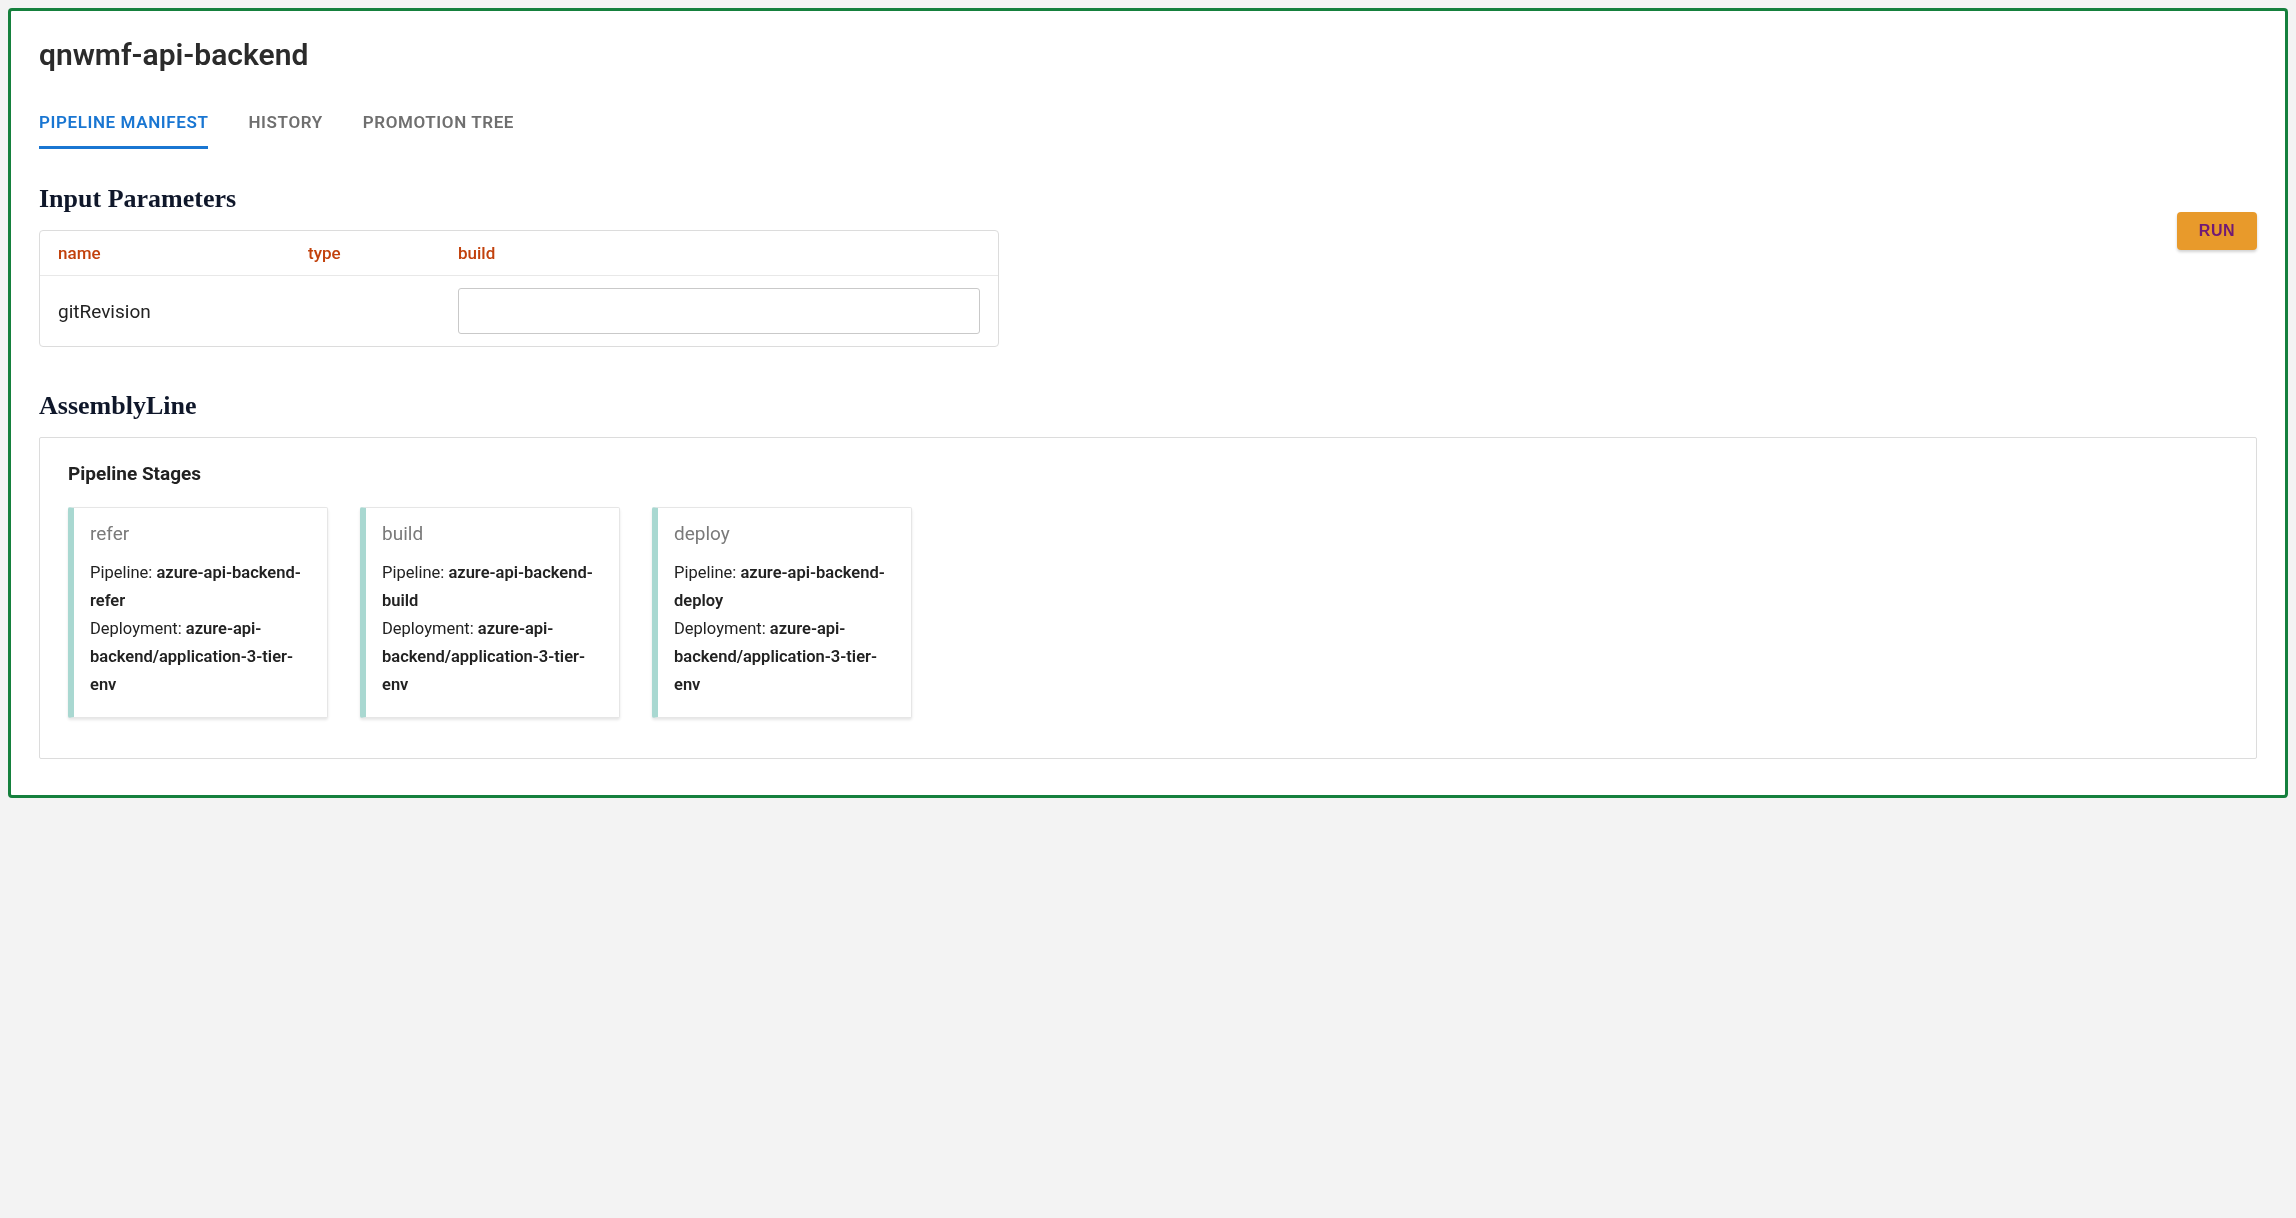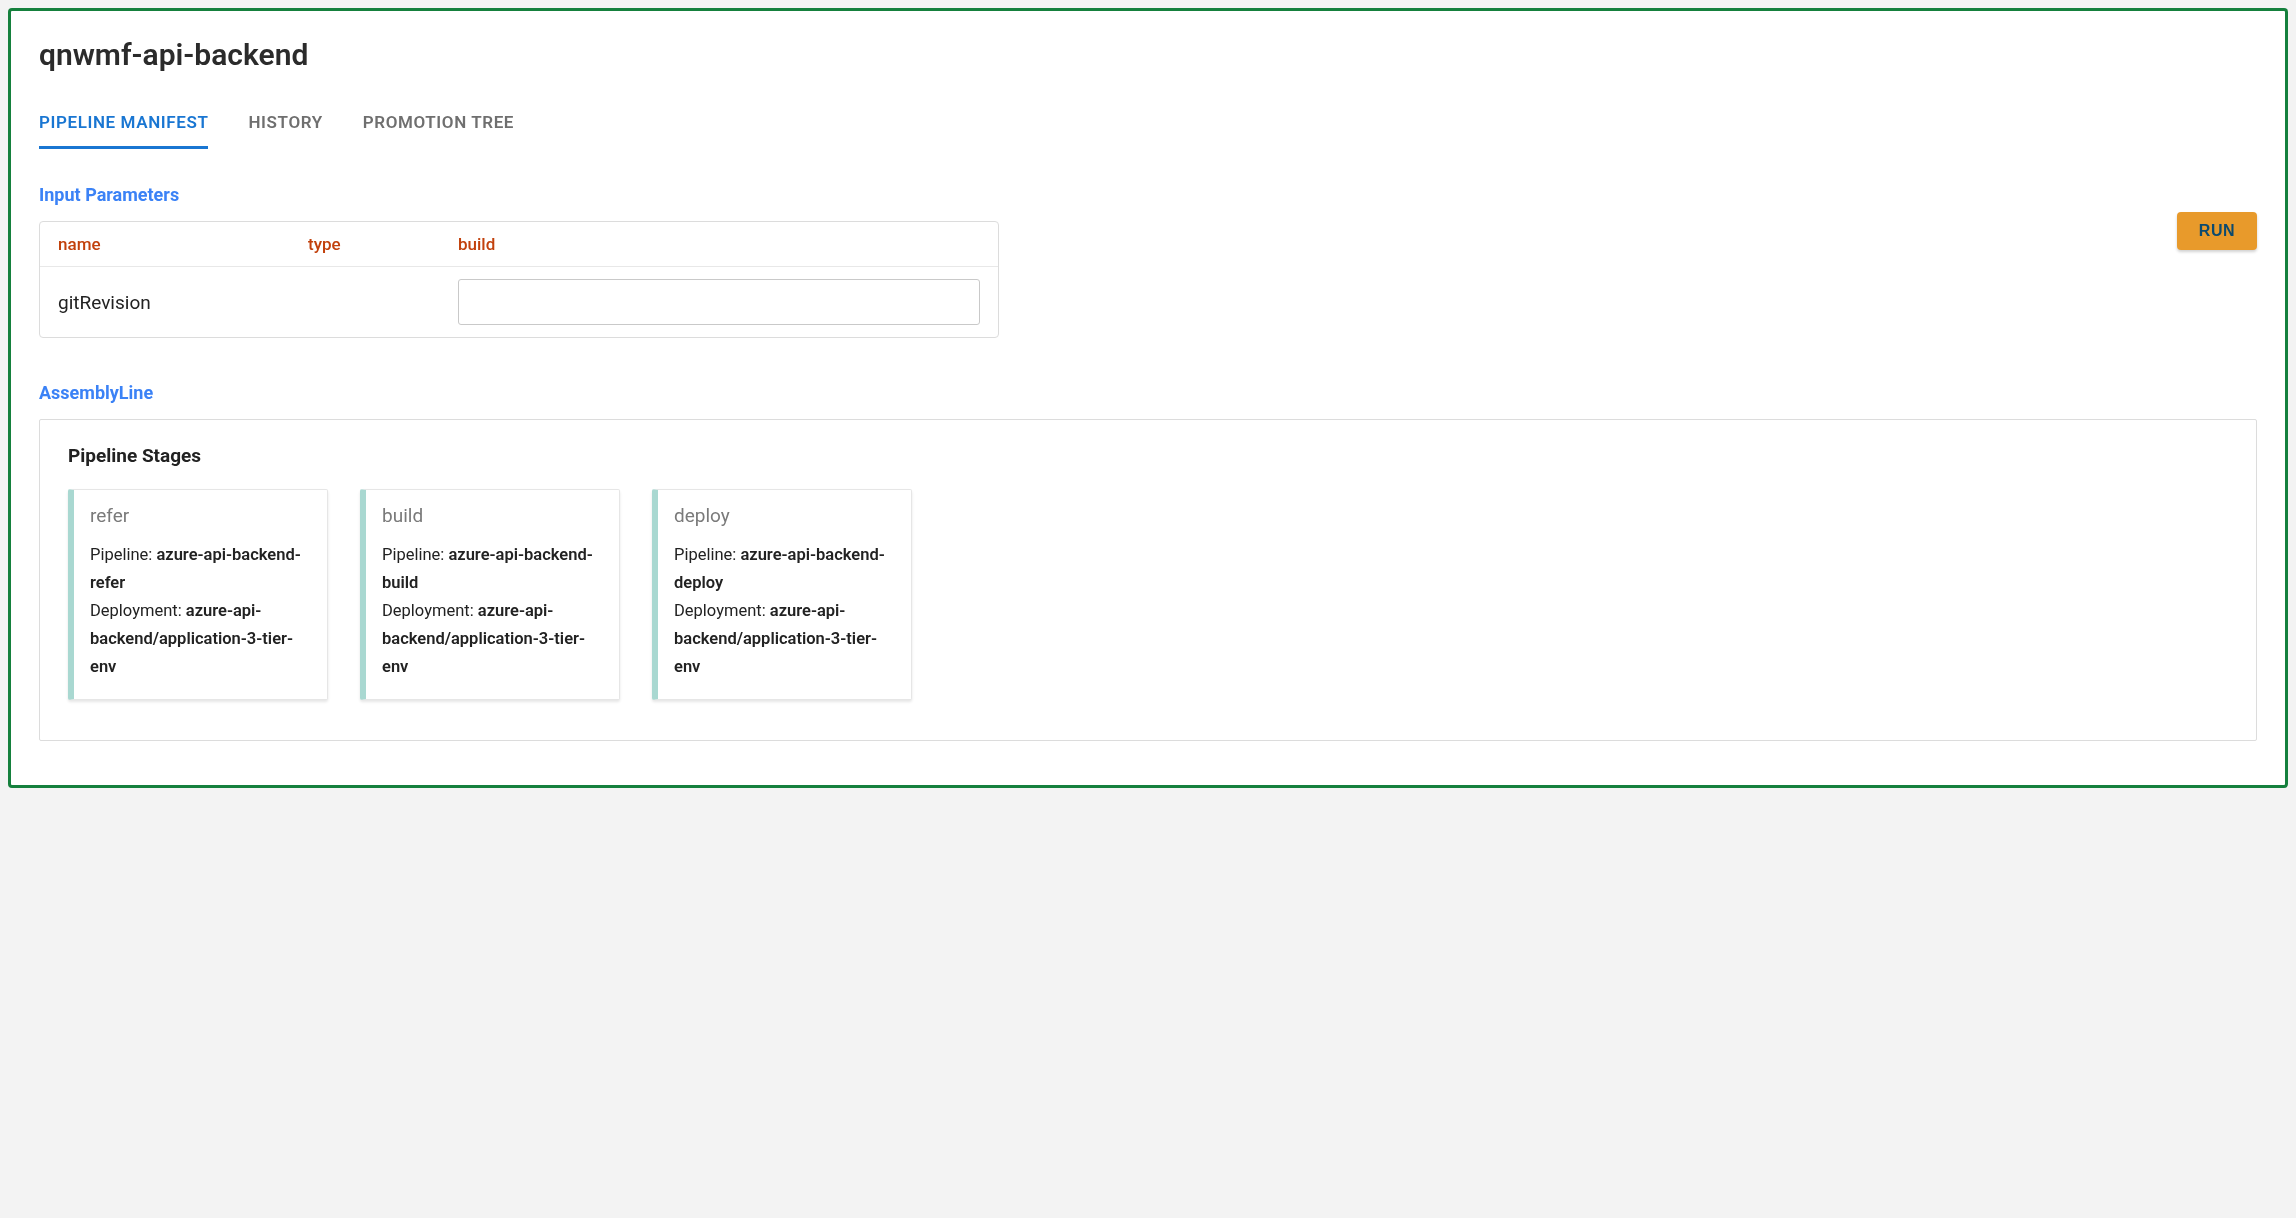--- a/index.html
+++ b/index.html
@@ -44,24 +44,25 @@
     border-bottom-color: #1976d2;
   }
   .topRow {
     display: flex;
     align-items: flex-start;
     justify-content: space-between;
     gap: 40px;
   }
   .leftCol { flex: 0 0 auto; width: 960px; max-width: 100%; }
   .sectionHeading {
-    font-size: 18px;
+    font-size: 26px;
     font-weight: 700;
-    color: #3b82f6;
+    color: #0f172a;
     margin-bottom: 16px;
+    font-family: Liberation Serif, serif;
   }
   .paramsBox {
     border: 1px solid #dcdcdc;
     border-radius: 4px;
     overflow: hidden;
   }
   .paramsHeader, .paramsRow {
     display: flex;
     align-items: center;
     padding: 10px 18px;
@@ -86,21 +87,21 @@
     width: 100%;
     height: 46px;
     border: 1px solid #c9c9c9;
     border-radius: 3px;
     font-size: 17px;
     padding: 6px 10px;
     background: #fff;
   }
   .runBtn {
     background: #e89a2b;
-    color: #0c4a6e;
+    color: #701a75;
     font-size: 16px;
     font-weight: 600;
     letter-spacing: 0.5px;
     border: none;
     border-radius: 4px;
     padding: 10px 22px;
     cursor: pointer;
     box-shadow: 0 2px 3px rgba(0,0,0,0.18);
     margin-top: 28px;
   }

